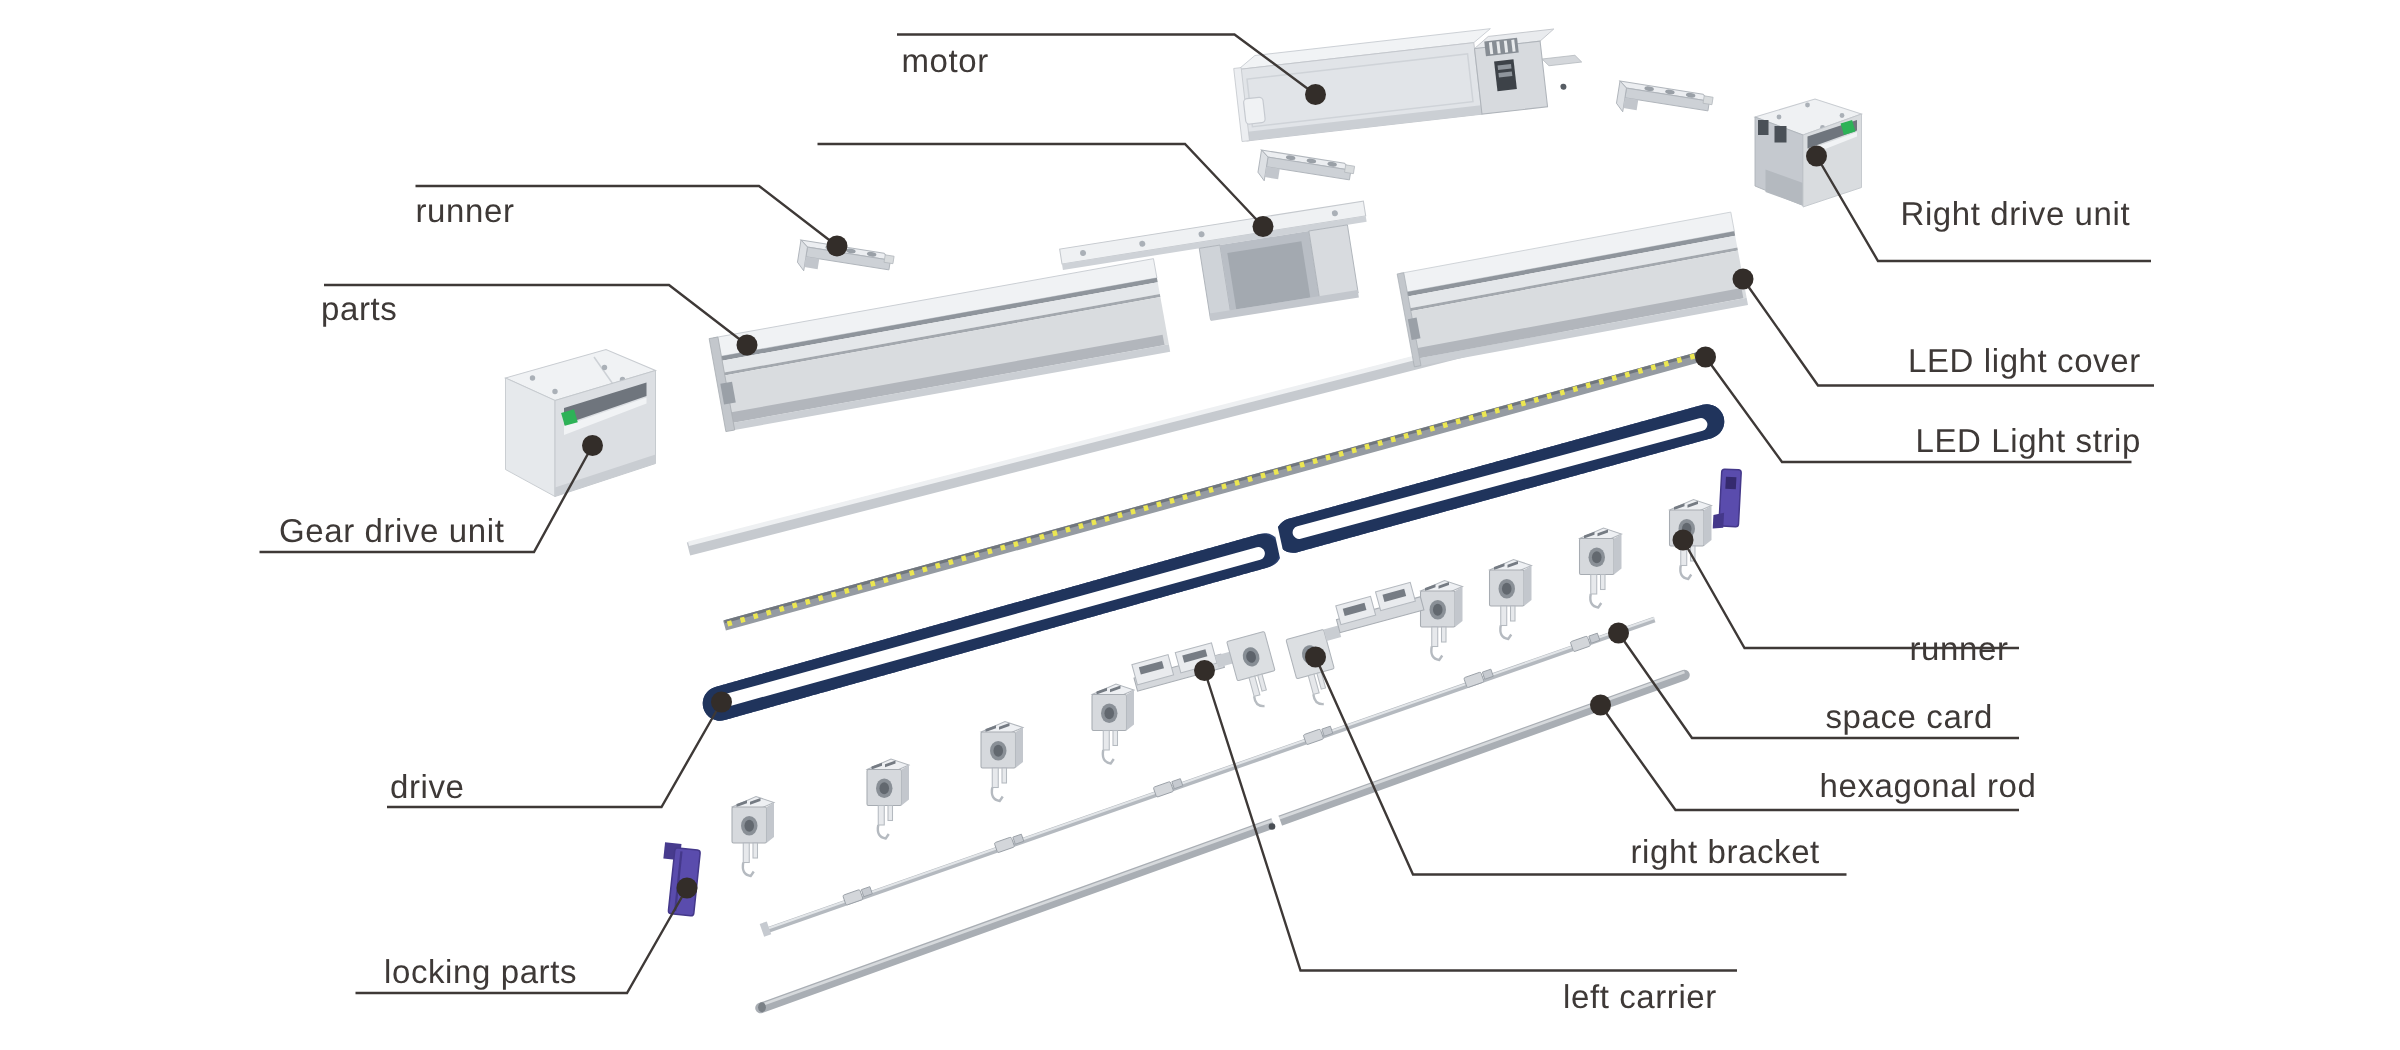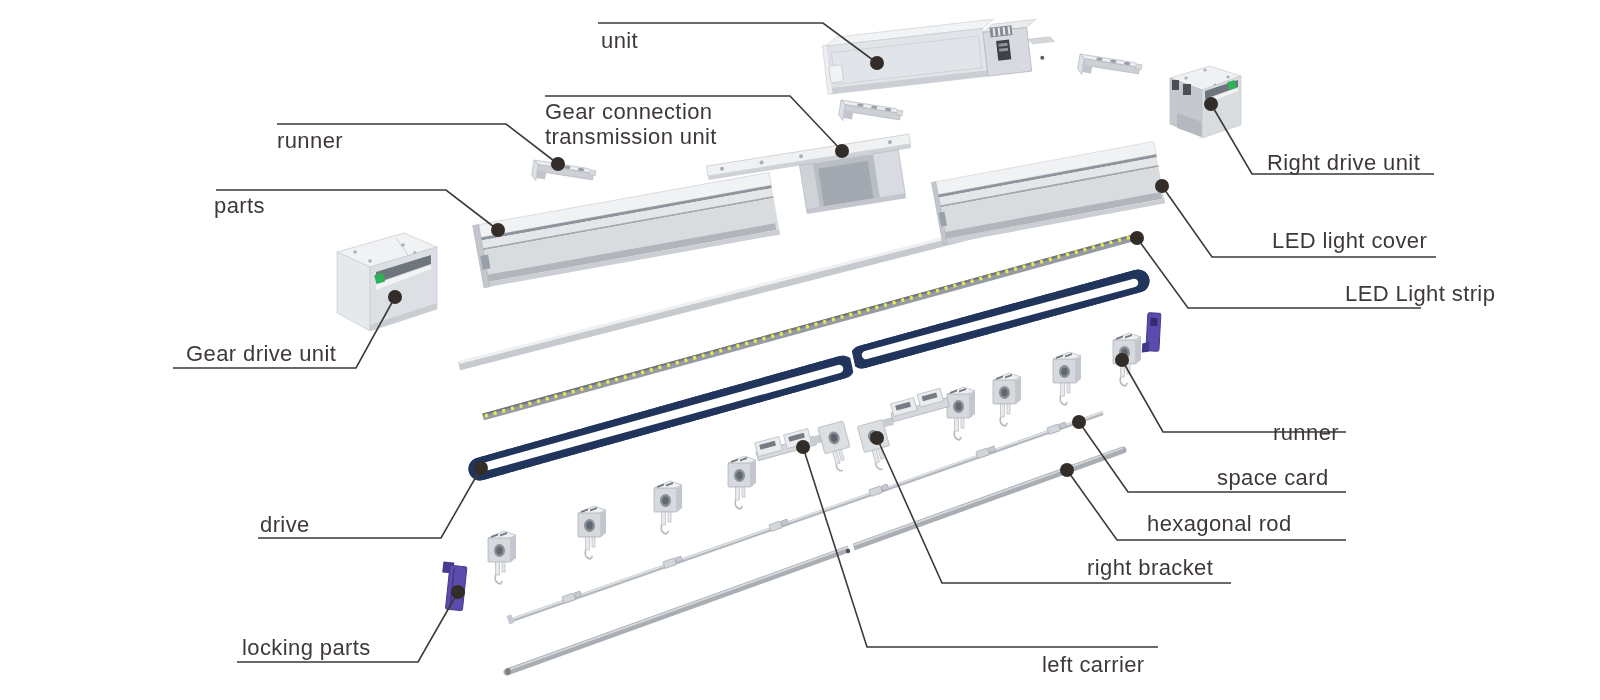--- a/index.html
+++ b/index.html
@@ -262,28 +262,27 @@
     <circle cx="1162" cy="186" r="7"></circle>
     <circle cx="1137" cy="238" r="7"></circle>
     <circle cx="1122" cy="360" r="7"></circle>
     <circle cx="1079" cy="422" r="7"></circle>
     <circle cx="1067" cy="470" r="7"></circle>
     <circle cx="877" cy="438" r="7"></circle>
     <circle cx="803" cy="447" r="7"></circle>
   </g>
 </svg>
 
-  <div class="lbl" id="lbl-motor" style="left:601px;top:28px">unit</div>
-  <div class="lbl" id="lbl-gear" style="left:545px;top:99px">Gear connection transmission unit</div>
+  <div class="lbl" id="lbl-motor" style="left:601px;top:28px">motor</div>
   <div class="lbl" id="lbl-bracket" style="left:277px;top:128px">runner</div>
   <div class="lbl" id="lbl-track" style="left:214px;top:193px">parts</div>
   <div class="lbl" id="lbl-left-drive" style="left:186px;top:341px">Gear drive unit</div>
   <div class="lbl" id="lbl-belt" style="left:260px;top:512px">drive</div>
-  <div class="lbl" id="lbl-locking" style="left:242px;top:635px">locking parts</div>
-  <div class="lbl" id="lbl-right-drive" style="left:1267px;top:150px">Right drive unit</div>
+  <div class="lbl" id="lbl-locking" style="left:256px;top:635px">locking parts</div>
+  <div class="lbl" id="lbl-right-drive" style="left:1267px;top:130px">Right drive unit</div>
   <div class="lbl" id="lbl-led-cover" style="left:1272px;top:228px">LED light cover</div>
-  <div class="lbl" id="lbl-led-strip" style="left:1345px;top:281px">LED Light strip</div>
+  <div class="lbl" id="lbl-led-strip" style="left:1277px;top:281px">LED Light strip</div>
   <div class="lbl" id="lbl-runner" style="left:1273px;top:420px">runner</div>
   <div class="lbl" id="lbl-space-card" style="left:1217px;top:465px">space card</div>
-  <div class="lbl" id="lbl-hex-rod" style="left:1147px;top:511px">hexagonal rod</div>
+  <div class="lbl" id="lbl-hex-rod" style="left:1213px;top:511px">hexagonal rod</div>
   <div class="lbl" id="lbl-right-carrier" style="left:1087px;top:555px">right bracket</div>
   <div class="lbl" id="lbl-left-carrier" style="left:1042px;top:652px">left carrier</div>
 </div>
 
 </body></html>

